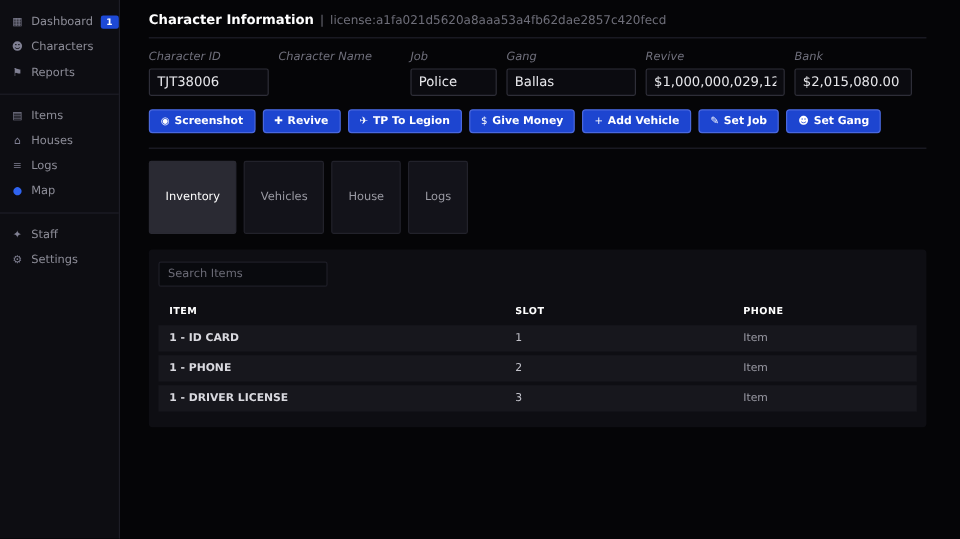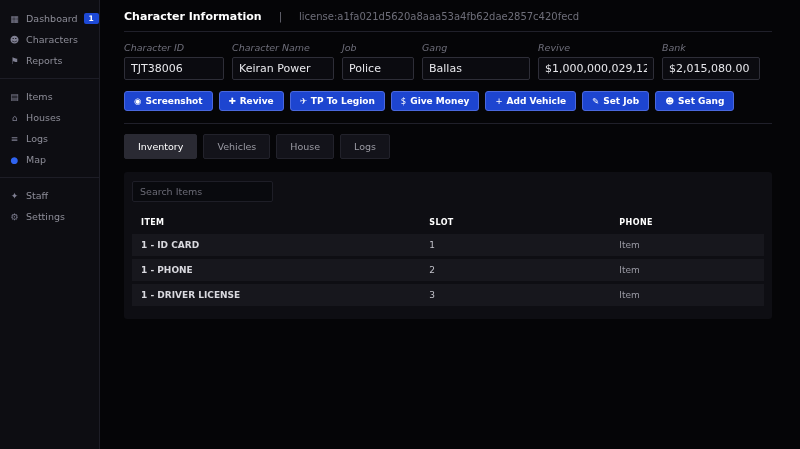--- a/index.html
+++ b/index.html
@@ -32,21 +32,21 @@
     margin-left:auto;
     background:#1d49d6; color:#fff;
     font-size:7.5px; font-weight:bold;
     padding:1px 5px; border-radius:2px;
   }
   .side-divider { height:1px; background:#1d1d26; margin:7px 0; }
 
   
   .main { flex:1; padding:10px 28px 0 24px; }
 
-  .header-row { font-size:11px; display:flex; align-items:baseline; gap:17px; }
+  .header-row { font-size:11px; display:flex; align-items:baseline; gap:5px; }
   .header-row .title { color:#ffffff; font-weight:bold; }
   .header-row .sep, .header-row .license { color:#6e6e79; font-size:10px; font-weight:normal; }
 
   .hr { height:1px; background:#20202a; margin:8px 0 10px; }
 
   
   .fields { display:flex; gap:8px; }
   .field label { display:block; color:#6f6f7b; font-size:9.5px; margin-bottom:4px;font-style:italic; }
   .field input {
     width:100%; background:#0b0b10; border:1px solid #2e2e38; border-radius:2px;
@@ -64,21 +64,21 @@
     padding:4px 9px; cursor:pointer; white-space:nowrap;
     font-family:"DejaVu Sans","Liberation Sans",sans-serif;
   }
   .btn .bicon { font-size:8.5px; font-weight:normal; }
 
   
   .tabs { display:flex; gap:6px; margin-top:4px; }
   .tab {
     font-size:9.5px; color:#9a9aa3;
     background:#13131a; border:1px solid #22222b; border-radius:2px;
-    padding:6px 13px; cursor:pointer;
+    padding:24px 13px; cursor:pointer;
   }
   .tab.active { background:#2a2a33; color:#ffffff; border-color:#2a2a33; }
 
   
   .card {
     margin-top:13px;
     background:#0e0e13; border-radius:3px;
     padding:8px 8px 10px;
     min-height:120px;
   }
@@ -162,21 +162,20 @@
 
   <div class="hr"></div>
 
   <div class="fields">
     <div class="field w1">
       <label>Character ID</label>
       <input type="text" value="TJT38006" style="">
     </div>
     <div class="field w2">
       <label>Character Name</label>
-      <input type="text" value="Keiran Power" style="">
     </div>
     <div class="field w3">
       <label>Job</label>
       <input type="text" value="Police" style="">
     </div>
     <div class="field w4">
       <label>Gang</label>
       <input type="text" value="Ballas" style="">
     </div>
     <div class="field w5">

